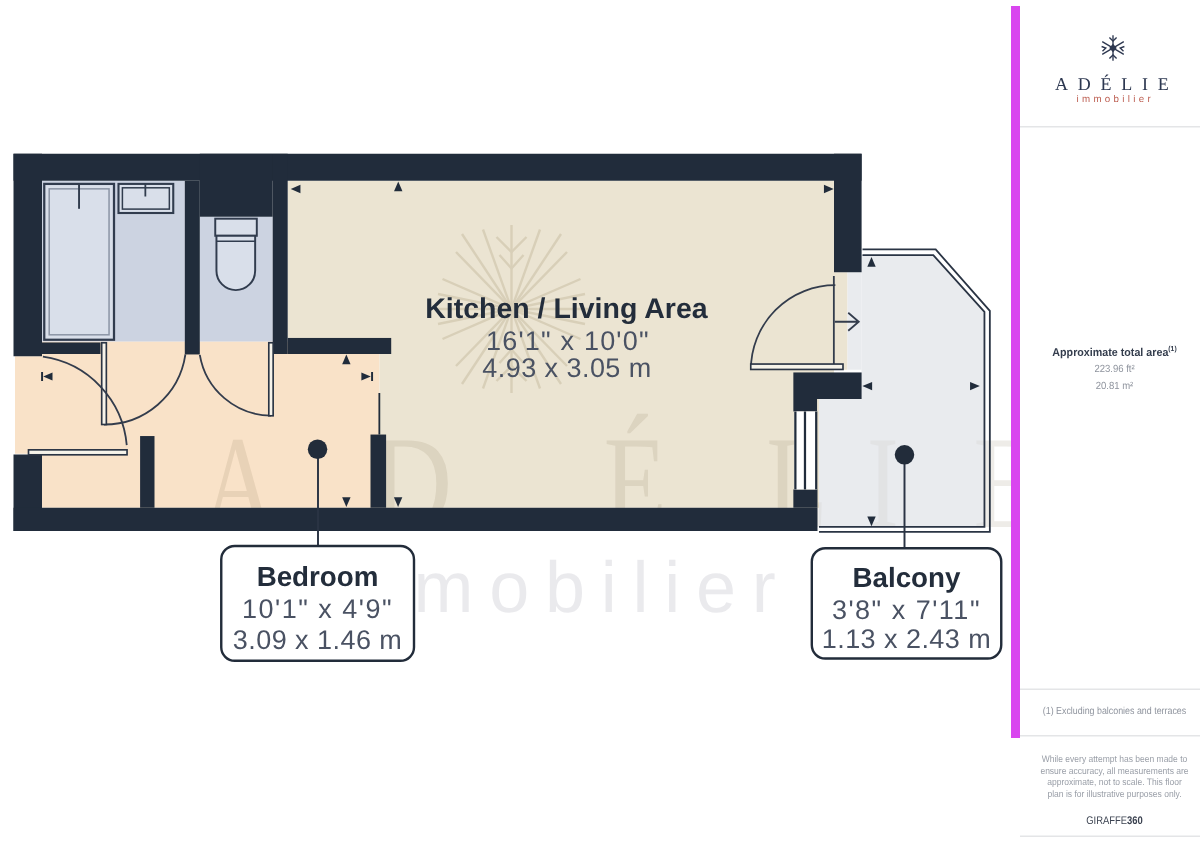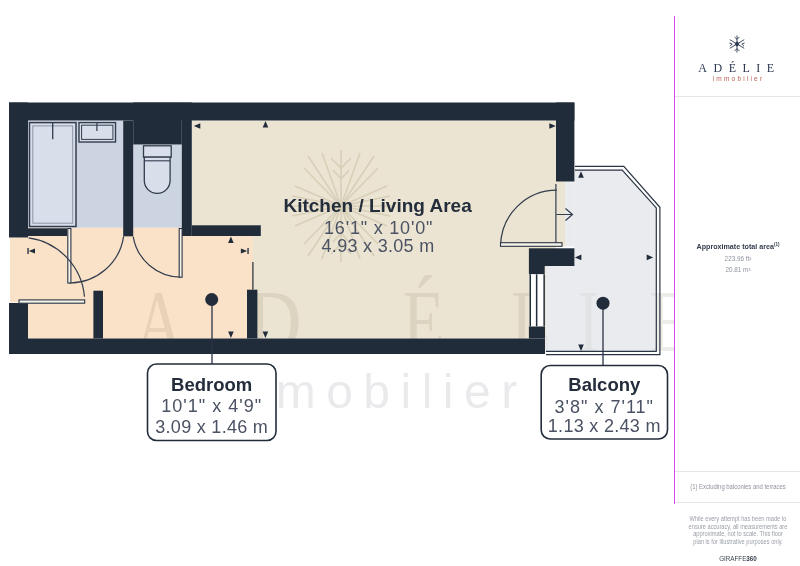--- a/index.html
+++ b/index.html
@@ -1,20 +1,20 @@
 <!DOCTYPE html>
 <html><head>
 <meta charset="utf-8">
 <style>
   html,body{margin:0;padding:0;}
   body{width:800px;height:566px;background:#ffffff;position:relative;overflow:hidden;
        font-family:"Liberation Sans", sans-serif;}
   #plan{position:absolute;left:0;top:0;}
-  #sidebar{position:absolute;left:674px;top:16px;width:126px;height:488px;background:#fff;
-           border-left:1px solid #d946ef;box-sizing:border-box;}
+  #sidebar{position:absolute;left:674px;top:4px;width:126px;height:488px;background:#fff;
+           border-left:6px solid #d946ef;box-sizing:border-box;}
   .div{position:absolute;left:0;width:126px;border-top:1px solid #e4e5e7;height:0;}
   .sbtxt{position:absolute;width:126px;text-align:center;}
 </style>
 </head>
 <body>
 
 <svg id="plan" width="800" height="566" viewBox="0 0 800 566">
 
   <rect x="28" y="120.5" width="95.2" height="107.3" fill="#ccd3e1"></rect>
 

